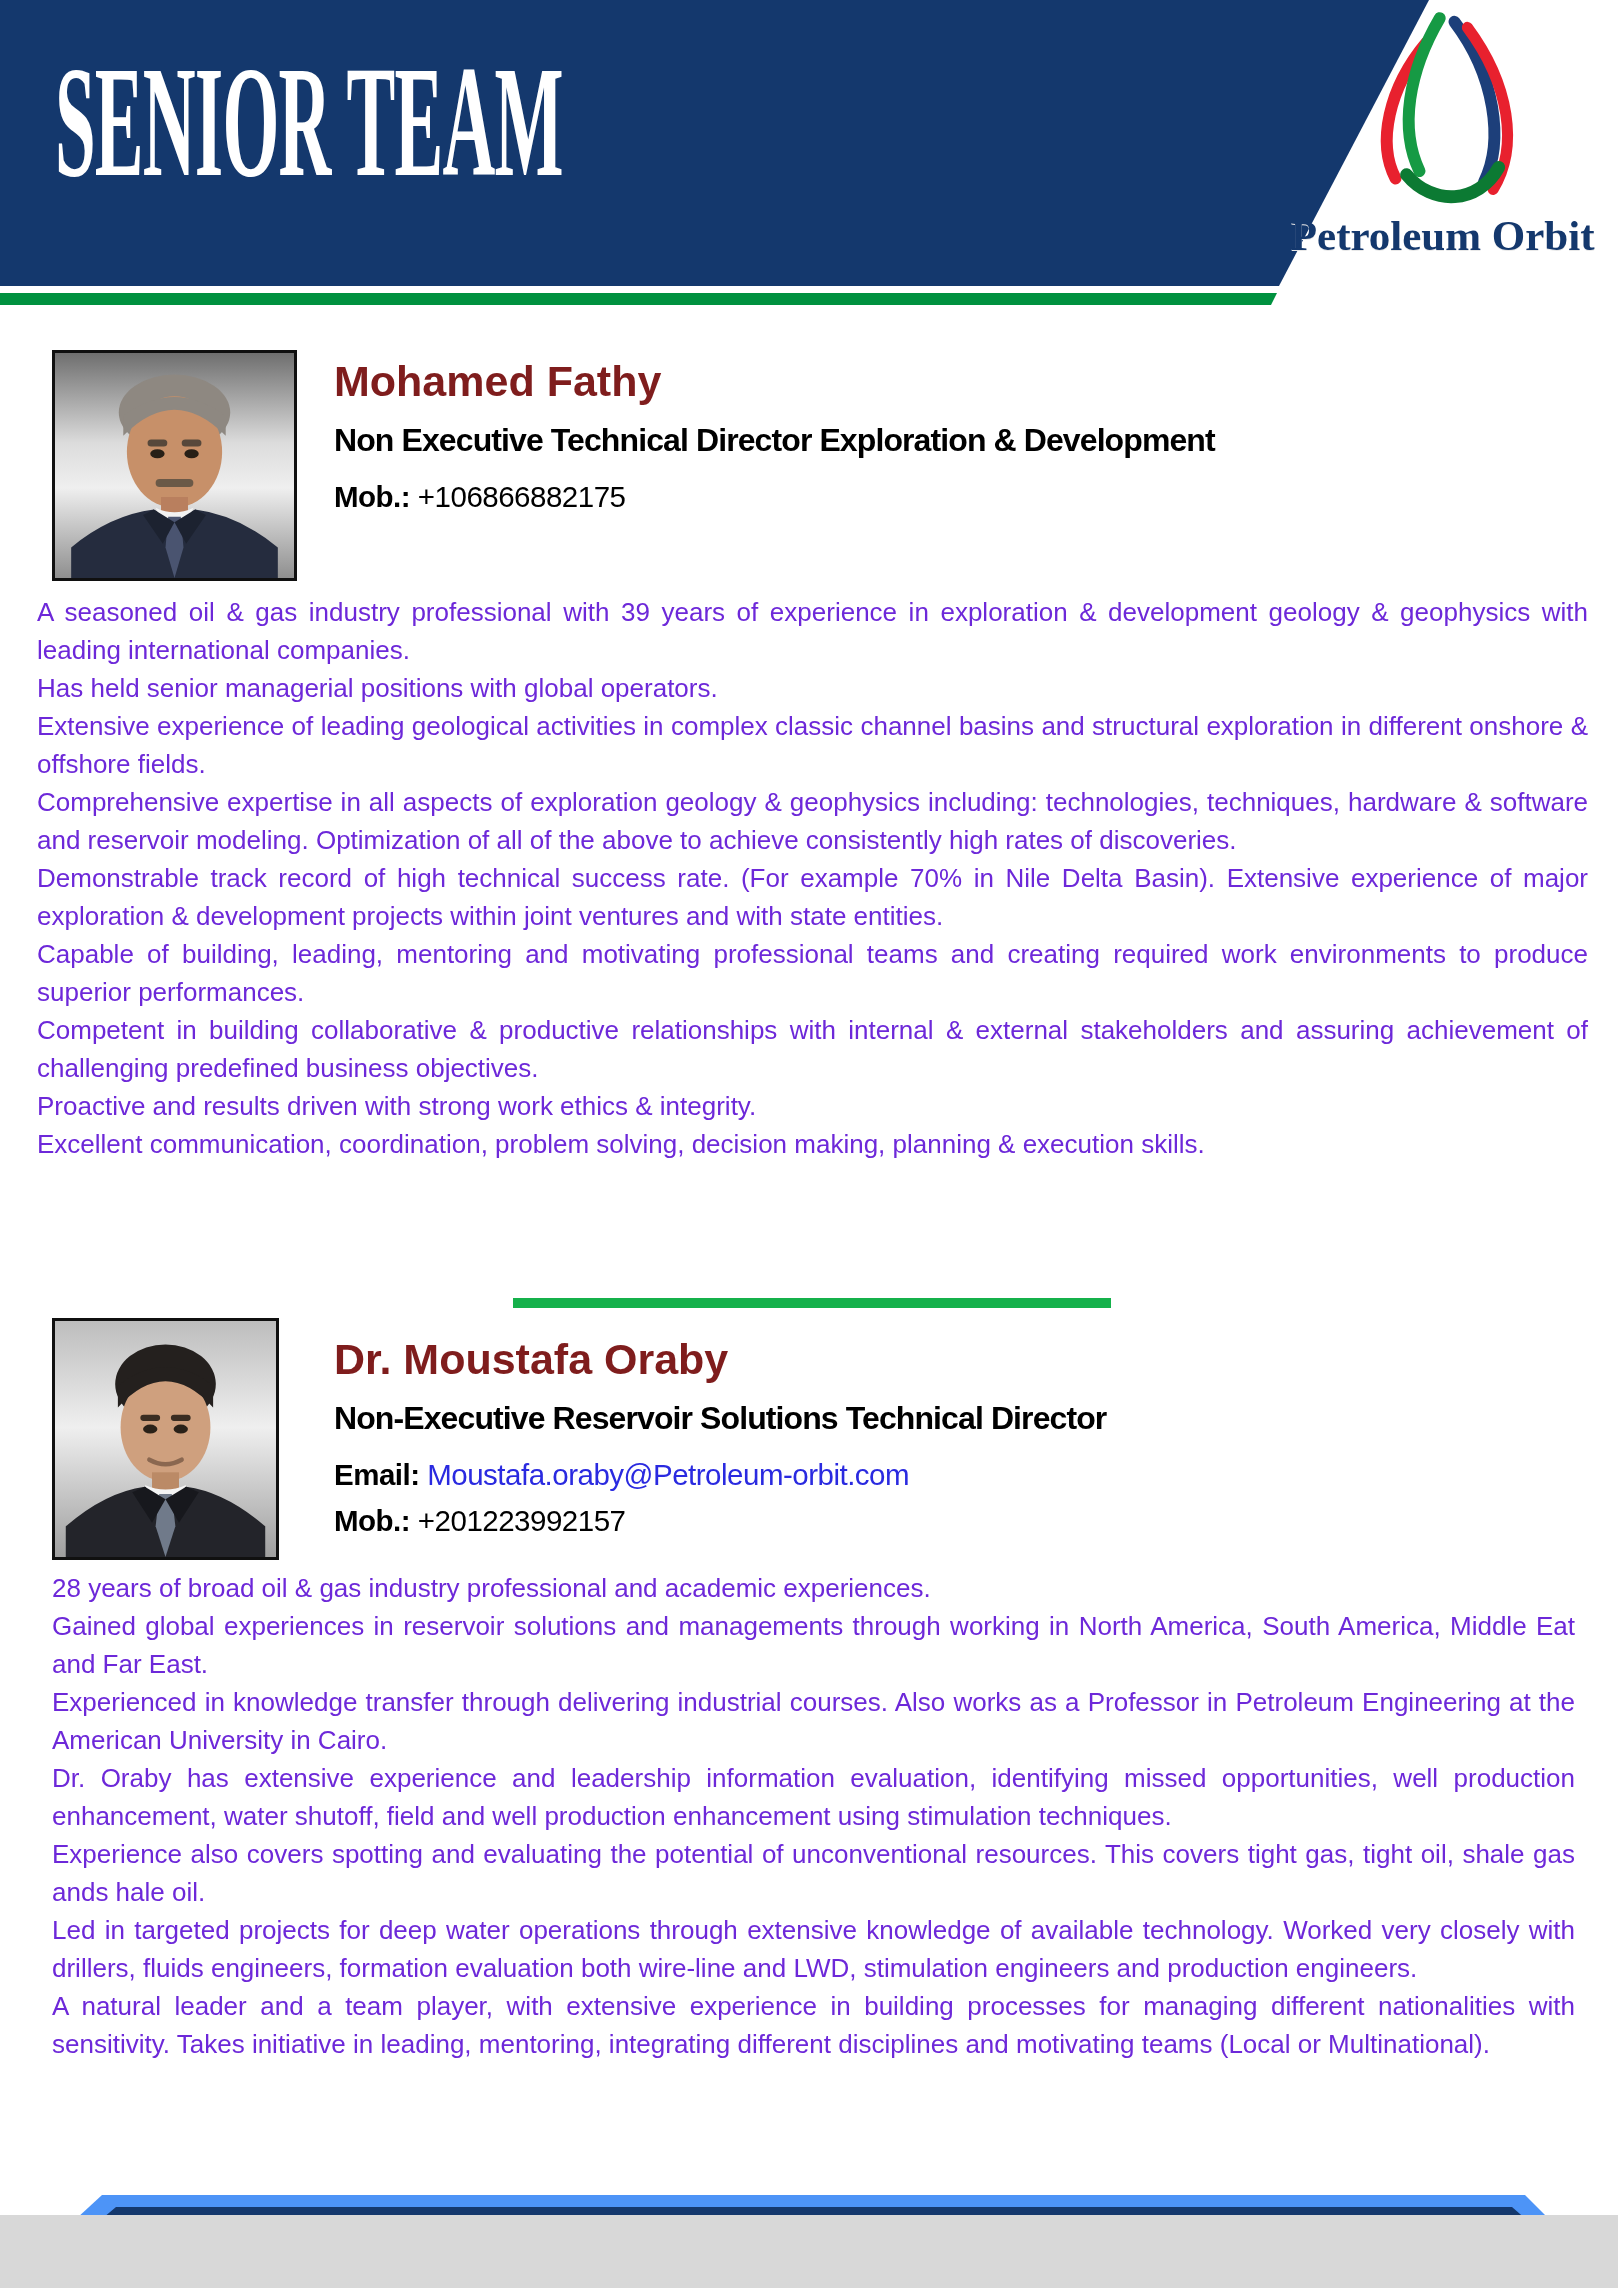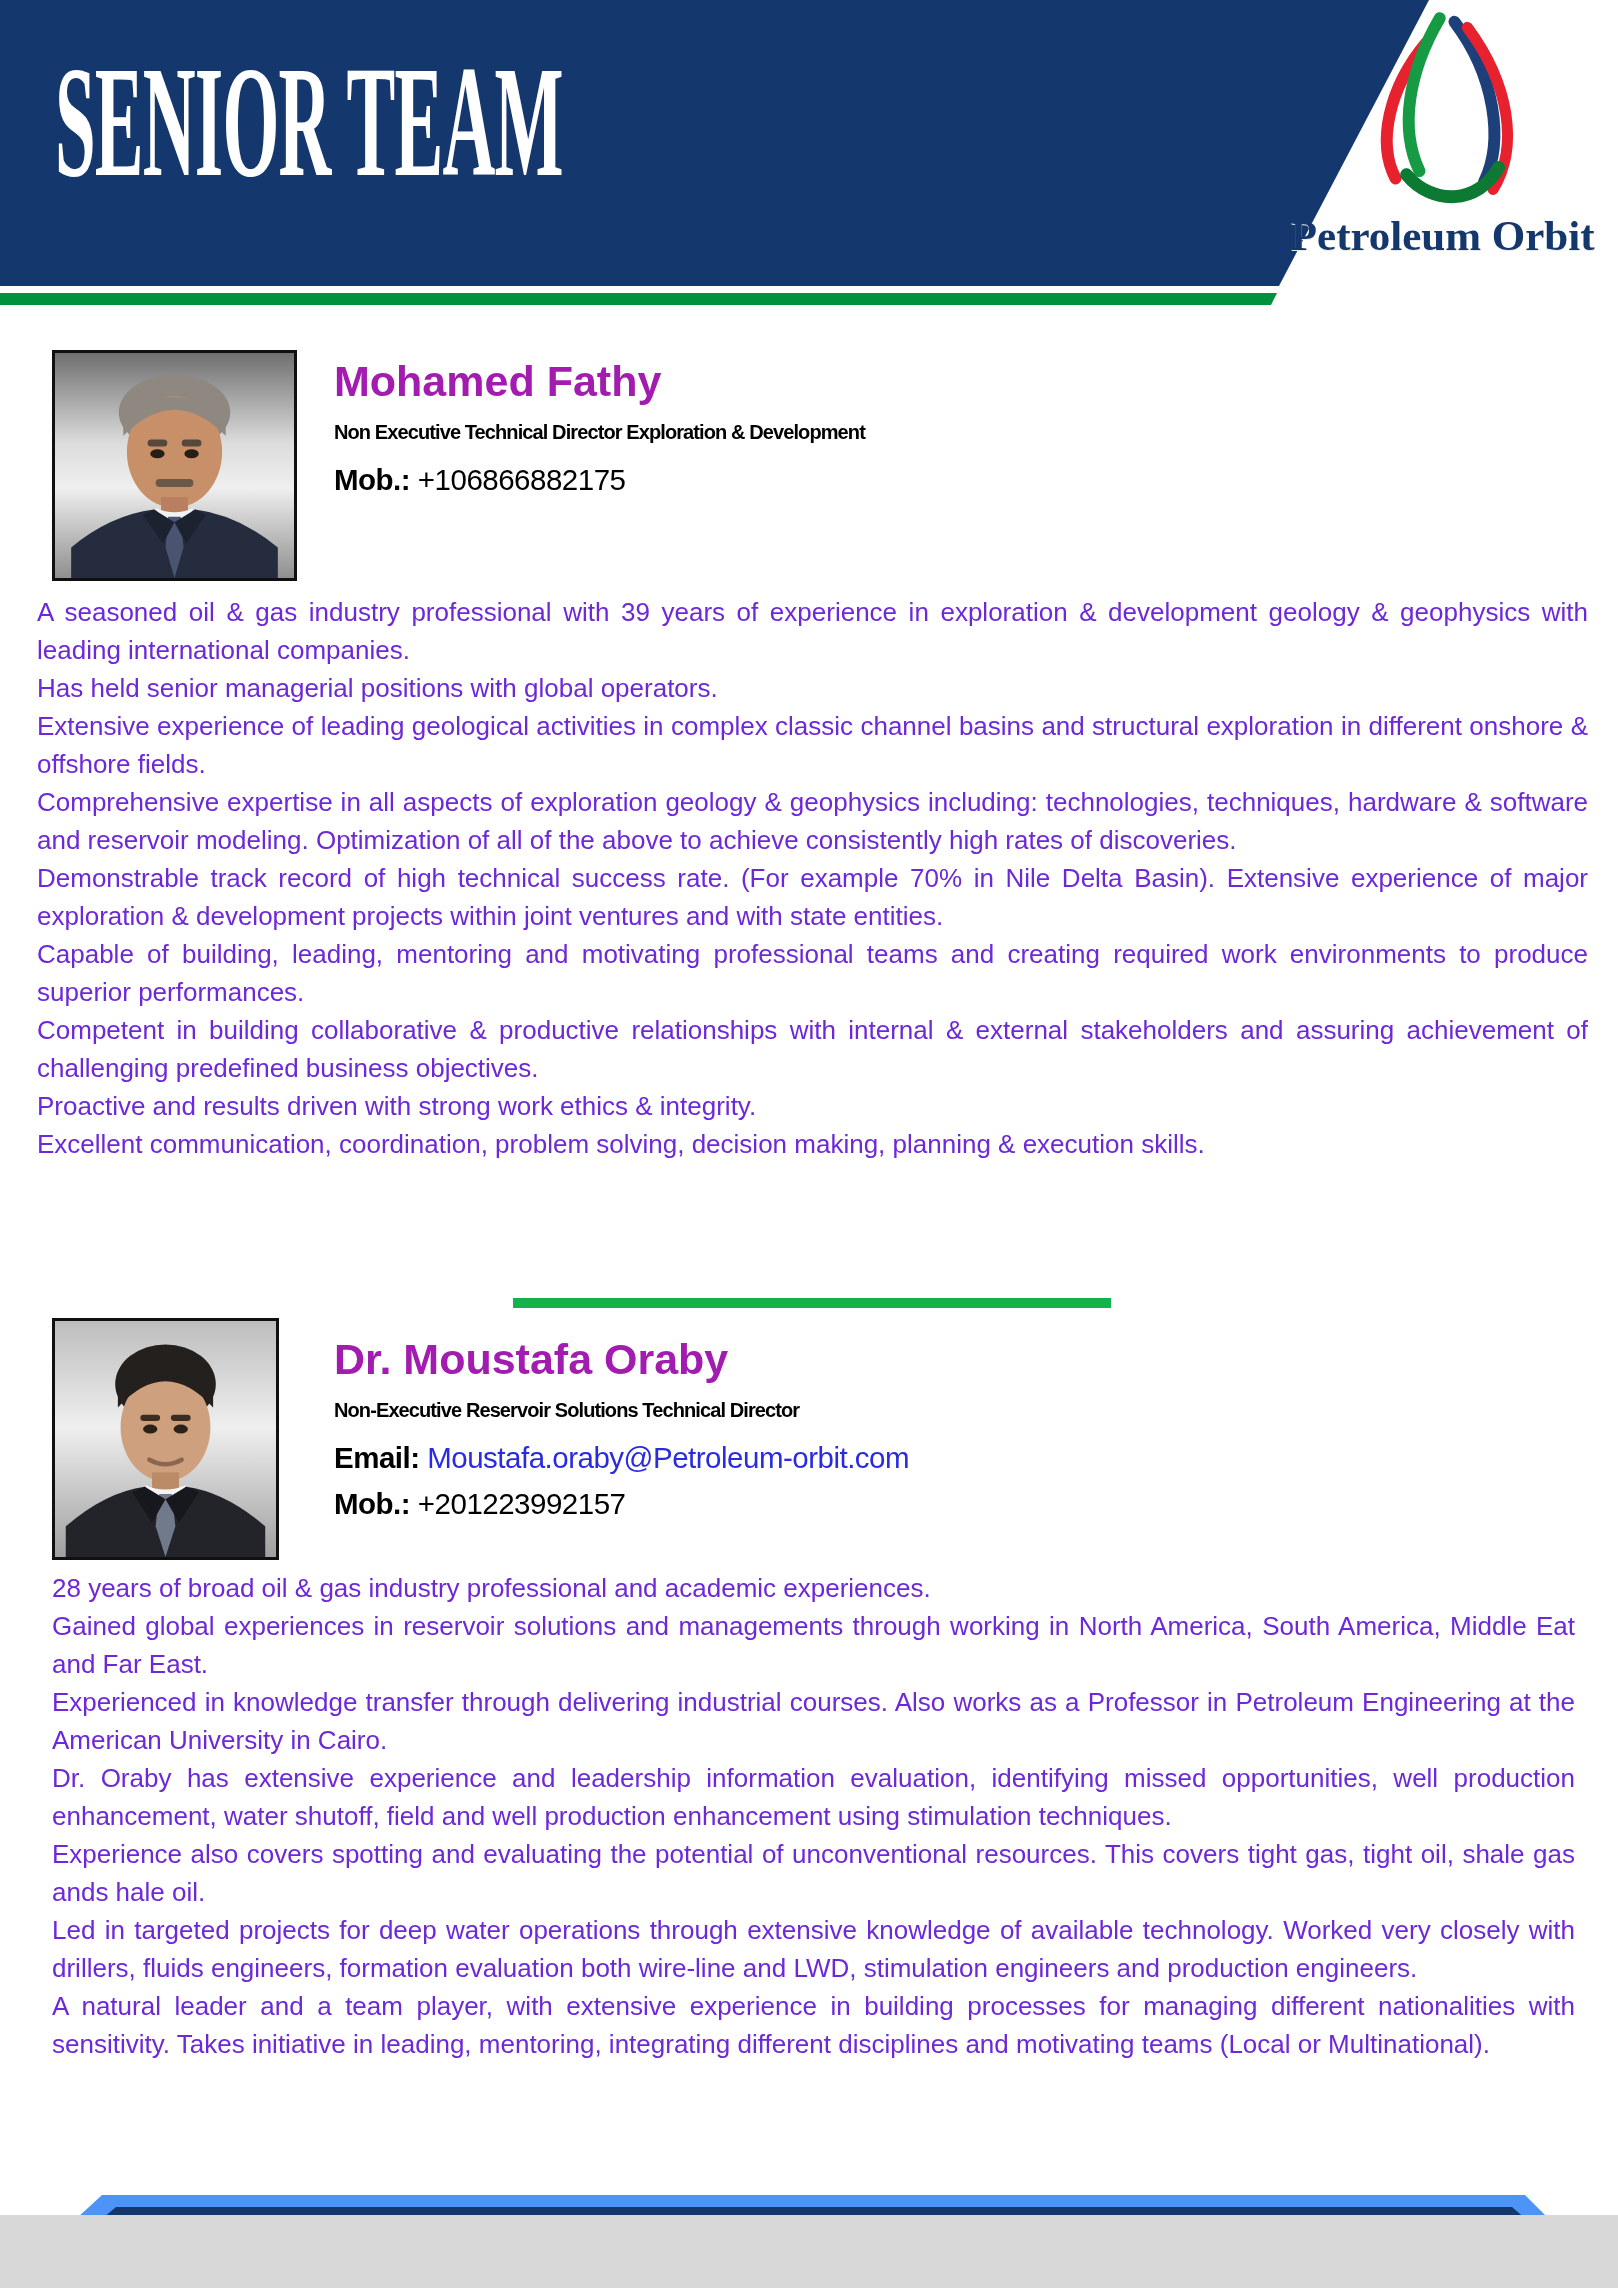--- a/index.html
+++ b/index.html
@@ -38,24 +38,24 @@
   .photo-frame{
     position:absolute; border:3.7px solid #101010; box-sizing:border-box; background:#cccccc;
   }
   .photo-1{left:52px; top:350px; width:245px; height:231px;}
   .photo-2{left:52px; top:1318px; width:227px; height:242px;}
   .photo-frame svg{display:block; width:100%; height:100%;}
   .meta{position:absolute; left:334px; white-space:nowrap;}
   .meta-1{top:358px;}
   .meta-2{top:1336px;}
   .person-name{
-    margin:0 0 13px 0; color:#a21caf; font-weight:bold; font-size:43px; line-height:1.1;
+    margin:0 0 13px 0; color:#7f1d1d; font-weight:bold; font-size:43px; line-height:1.1;
   }
   .person-title{
-    margin:0 0 11px 0; color:#000000; font-weight:bold; font-size:20px; line-height:1.4;
+    margin:0 0 11px 0; color:#000000; font-weight:bold; font-size:32px; line-height:1.4;
     letter-spacing:-0.9px;
   }
   .meta-line{margin:0; font-size:29.5px; line-height:1.55; color:#000; letter-spacing:-0.5px;}
   .meta-label{font-weight:bold;}
   .email-link{color:#2a2ae0; text-decoration:none;}
   .email-underline{text-decoration:underline; text-decoration-thickness:1.8px;}
   .bio{
     position:absolute; color:#6d28d9; font-size:26px; line-height:38px;
     text-align:justify;
   }

